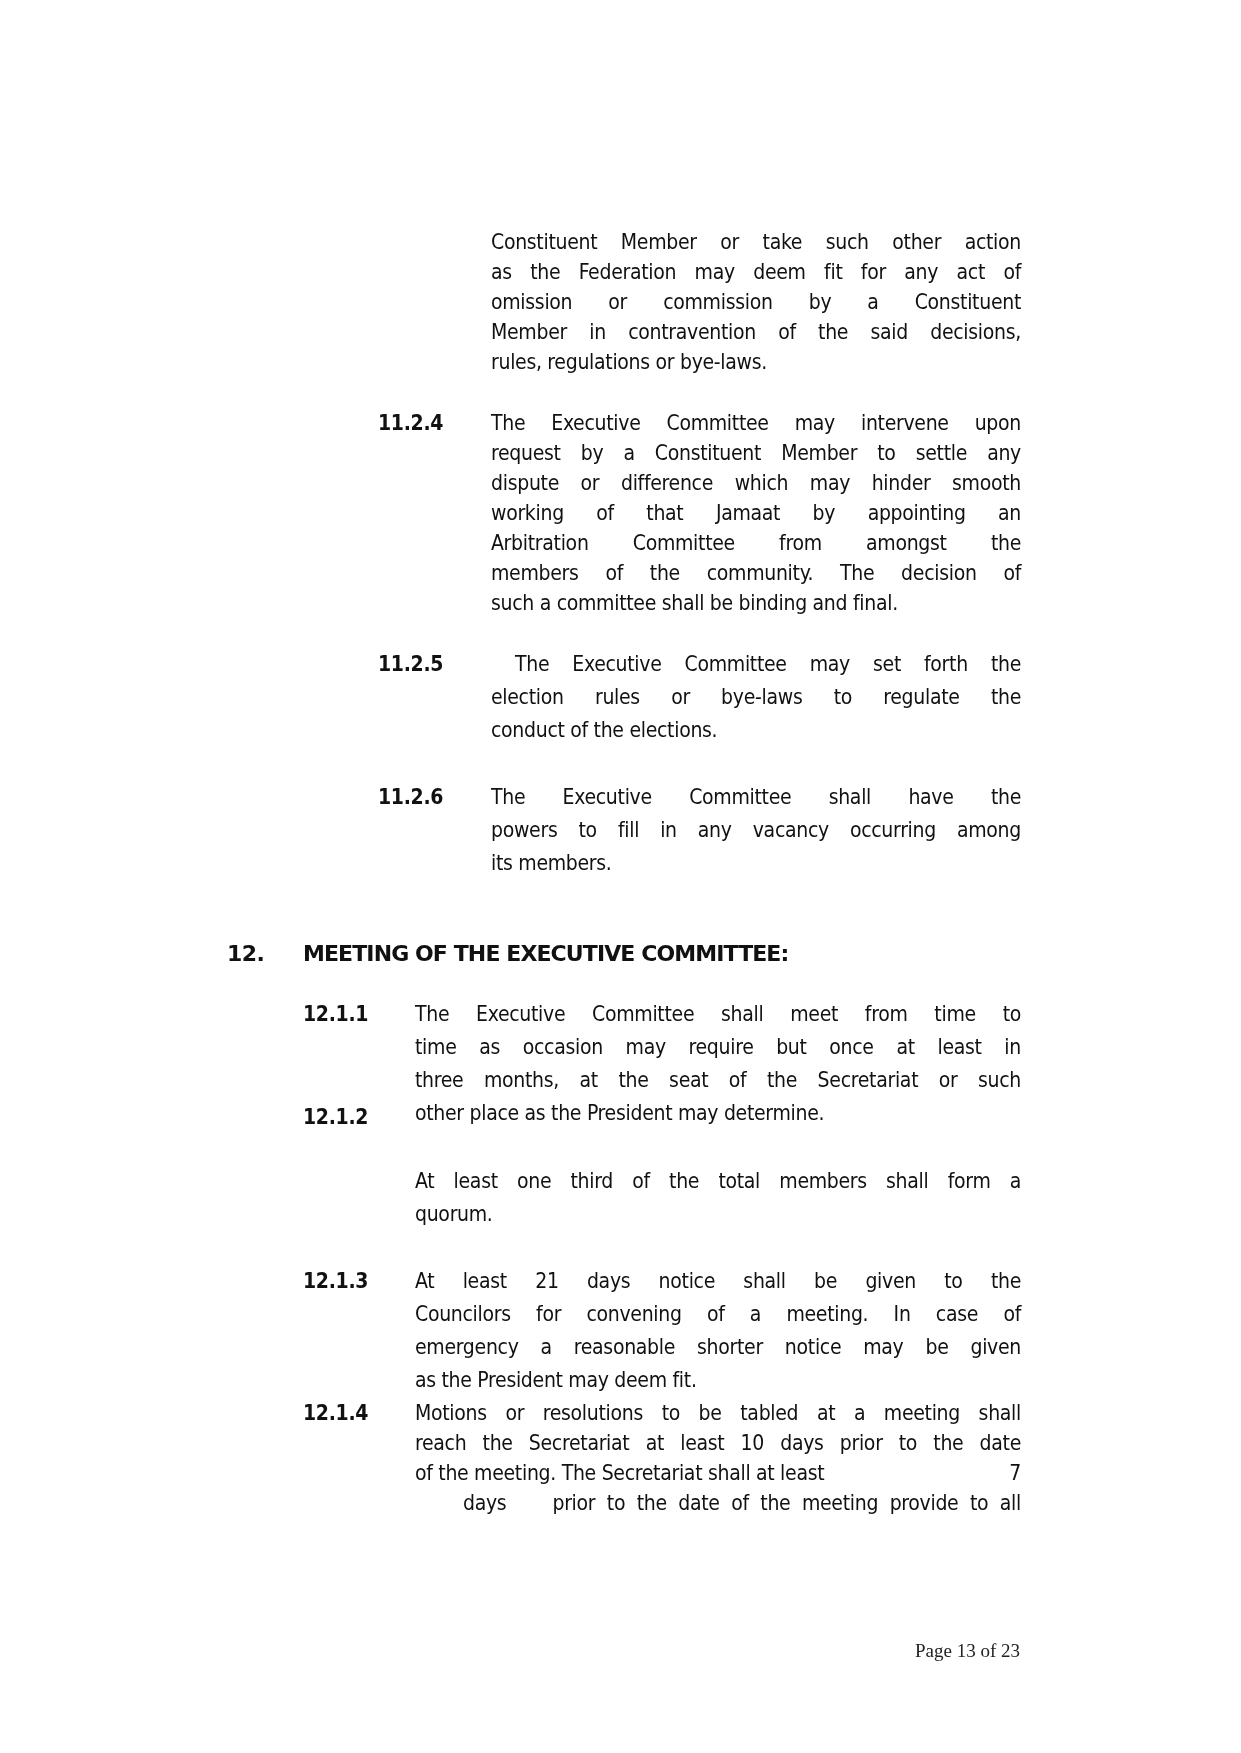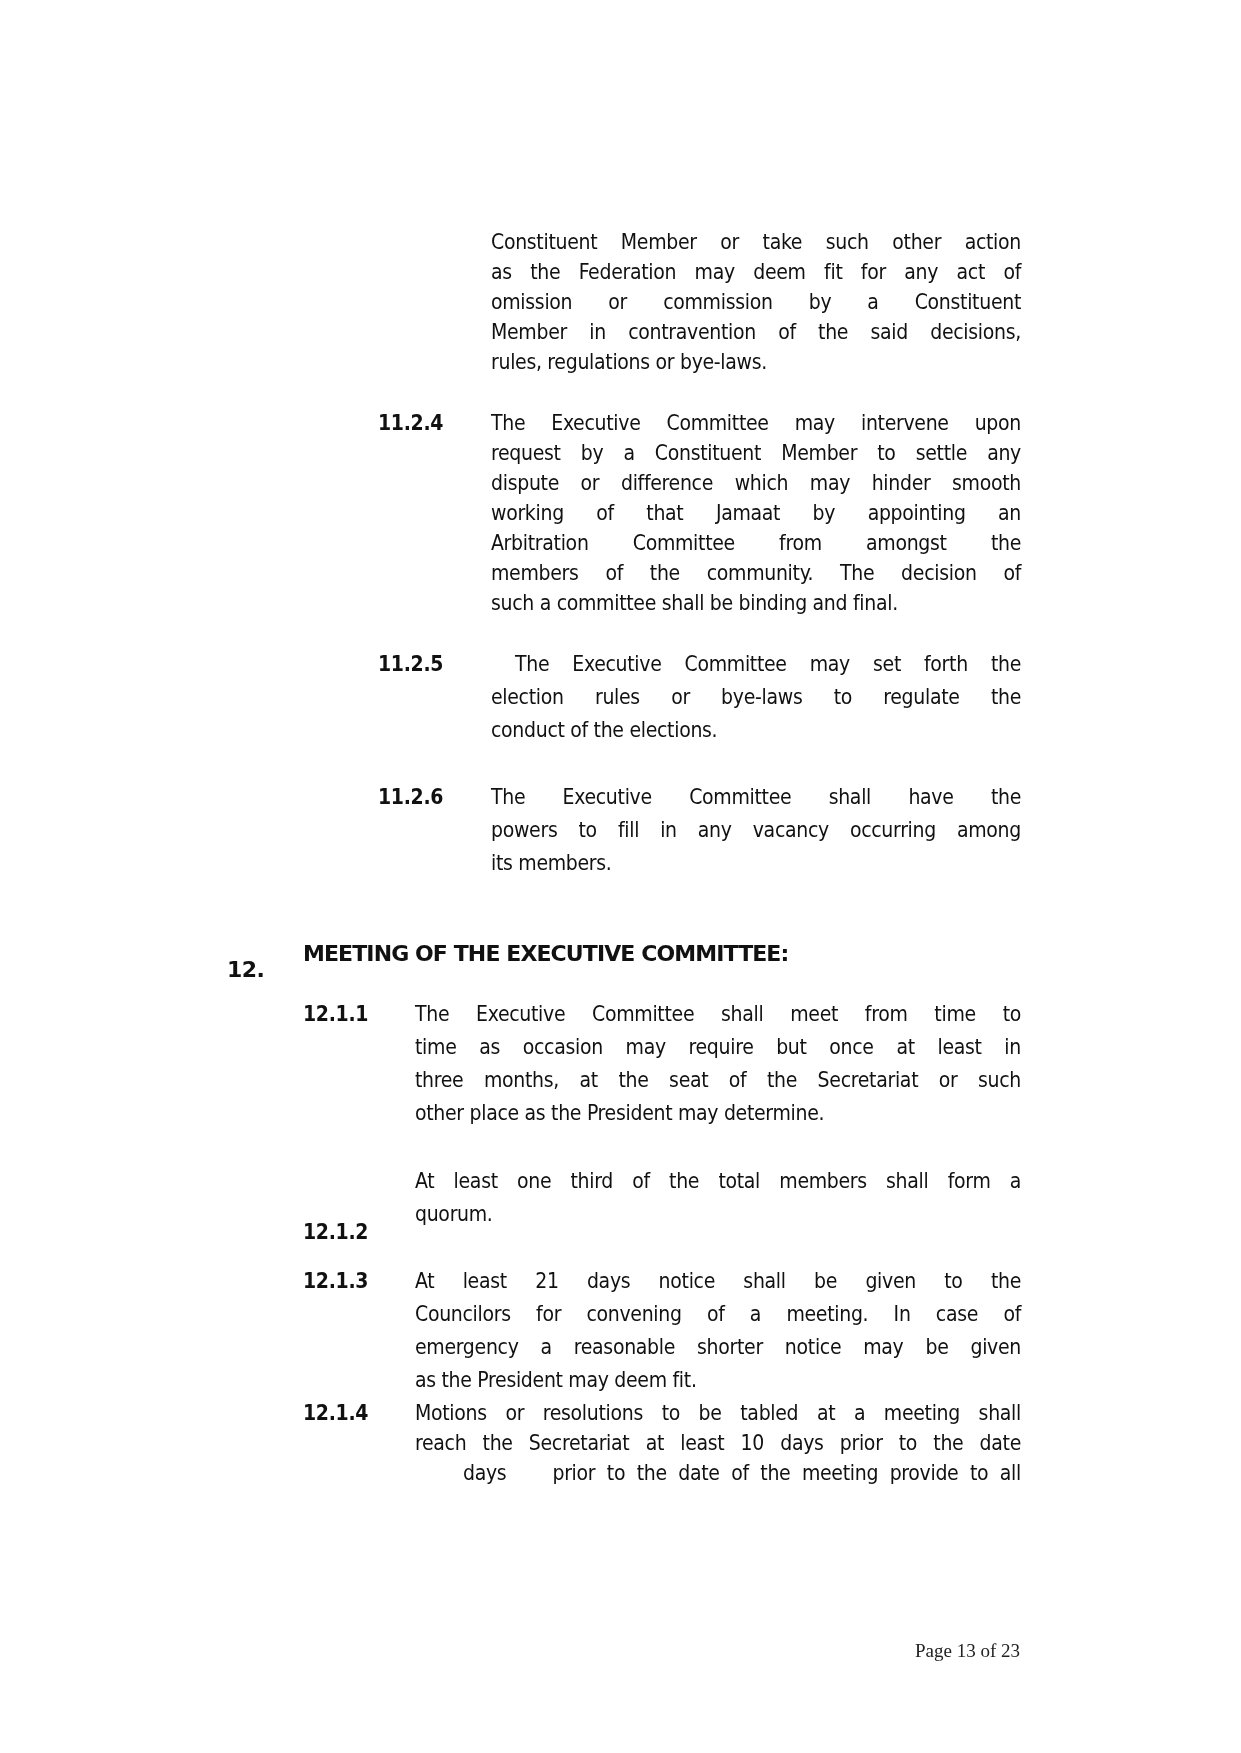--- a/index.html
+++ b/index.html
@@ -7,21 +7,21 @@
   .page { position: absolute; left: 0; top: 0; width: 1241px; height: 1753px; background: #fff; }
   .txt { font-family: "DejaVu Sans Condensed", "DejaVu Sans", sans-serif; font-size: 21px; letter-spacing: -0.3px; }
   .para { position: absolute; text-align: justify; text-align-last: left; margin: 0; }
   .num { position: absolute; margin: 0; font-weight: bold; }
   .s11 .para { left: 491px; width: 530px; line-height: 30px; }
   .s11 .num { left: 378px; line-height: 30px; }
   .s11b .para { line-height: 33px; }
   .s11b .num { line-height: 33px; }
   .s12 .para { left: 415px; width: 606px; line-height: 33px; }
   .s12 .num { left: 303px; line-height: 33px; }
-  .heading-num { position: absolute; left: 227px; top: 941px; font-family: "DejaVu Sans", sans-serif; font-weight: bold; font-size: 22px; letter-spacing: -0.5px; margin-top: 16px; }
+  .heading-num { position: absolute; left: 227px; top: 941px; font-family: "DejaVu Sans", sans-serif; font-weight: bold; font-size: 22px; letter-spacing: -0.5px; }
   .heading-title { position: absolute; left: 303px; top: 941px; font-family: "DejaVu Sans", sans-serif; font-weight: bold; font-size: 22px; text-decoration-thickness: 2px; text-underline-offset: 3px; letter-spacing: -0.9px; white-space: nowrap; }
   .footer { position: absolute; right: 221px; top: 1640px; font-family: "Liberation Serif", serif; font-size: 19px; color: #222; }
   .line { display: block; }
   .last { text-align: left; }
 </style>
 </head>
 <body>
 
 <div class="page">
 
@@ -73,21 +73,21 @@
     <div class="num" style="top:998px;">12.1.1</div>
     <div class="para" style="top:998px;">
       <span class="line" style="text-align-last:justify;">The Executive Committee shall meet from time to</span>
       <span class="line" style="text-align-last:justify;">time as occasion may require but once at least in</span>
       <span class="line" style="text-align-last:justify;">three months, at the seat of the Secretariat or such</span>
       <span class="line last">other place as the President may determine.</span>
     </div>
   </div>
 
   <div class="txt s12">
-    <div class="num" style="top:1216px;">12.1.2</div>
+    <div class="num" style="top:1101px;">12.1.2</div>
     <div class="para" style="top:1165px;">
       <span class="line" style="text-align-last:justify;">At least one third of the total members shall form a</span>
       <span class="line last">quorum.</span>
     </div>
   </div>
 
   <div class="txt s12">
     <div class="num" style="top:1265px;">12.1.3</div>
     <div class="para" style="top:1265px;">
       <span class="line" style="text-align-last:justify;">At least 21 days notice shall be given to the</span>
@@ -95,19 +95,23 @@
       <span class="line" style="text-align-last:justify;">emergency a reasonable shorter notice may be given</span>
       <span class="line last">as the President may deem fit.</span>
     </div>
   </div>
 
   <div class="txt s12">
     <div class="num" style="top:1398px; line-height:30px;">12.1.4</div>
     <div class="para" style="top:1398px; line-height:30px;">
       <span class="line" style="text-align-last:justify;">Motions or resolutions to be tabled at a meeting shall</span>
       <span class="line" style="text-align-last:justify;">reach the Secretariat at least 10 days prior to the date</span>
+      <span class="line" style="display:flex; justify-content:space-between;">
+        <span>of the meeting. The Secretariat shall at least</span>
+        <span>7</span>
+      </span>
       <span class="line" style="text-align-last:justify; white-space:pre;margin-left:48px;">days    prior to the date of the meeting provide to all</span>
     </div>
   </div>
 
   <div class="footer">Page 13 of 23</div>
 
 </div>
 
 </body></html>

